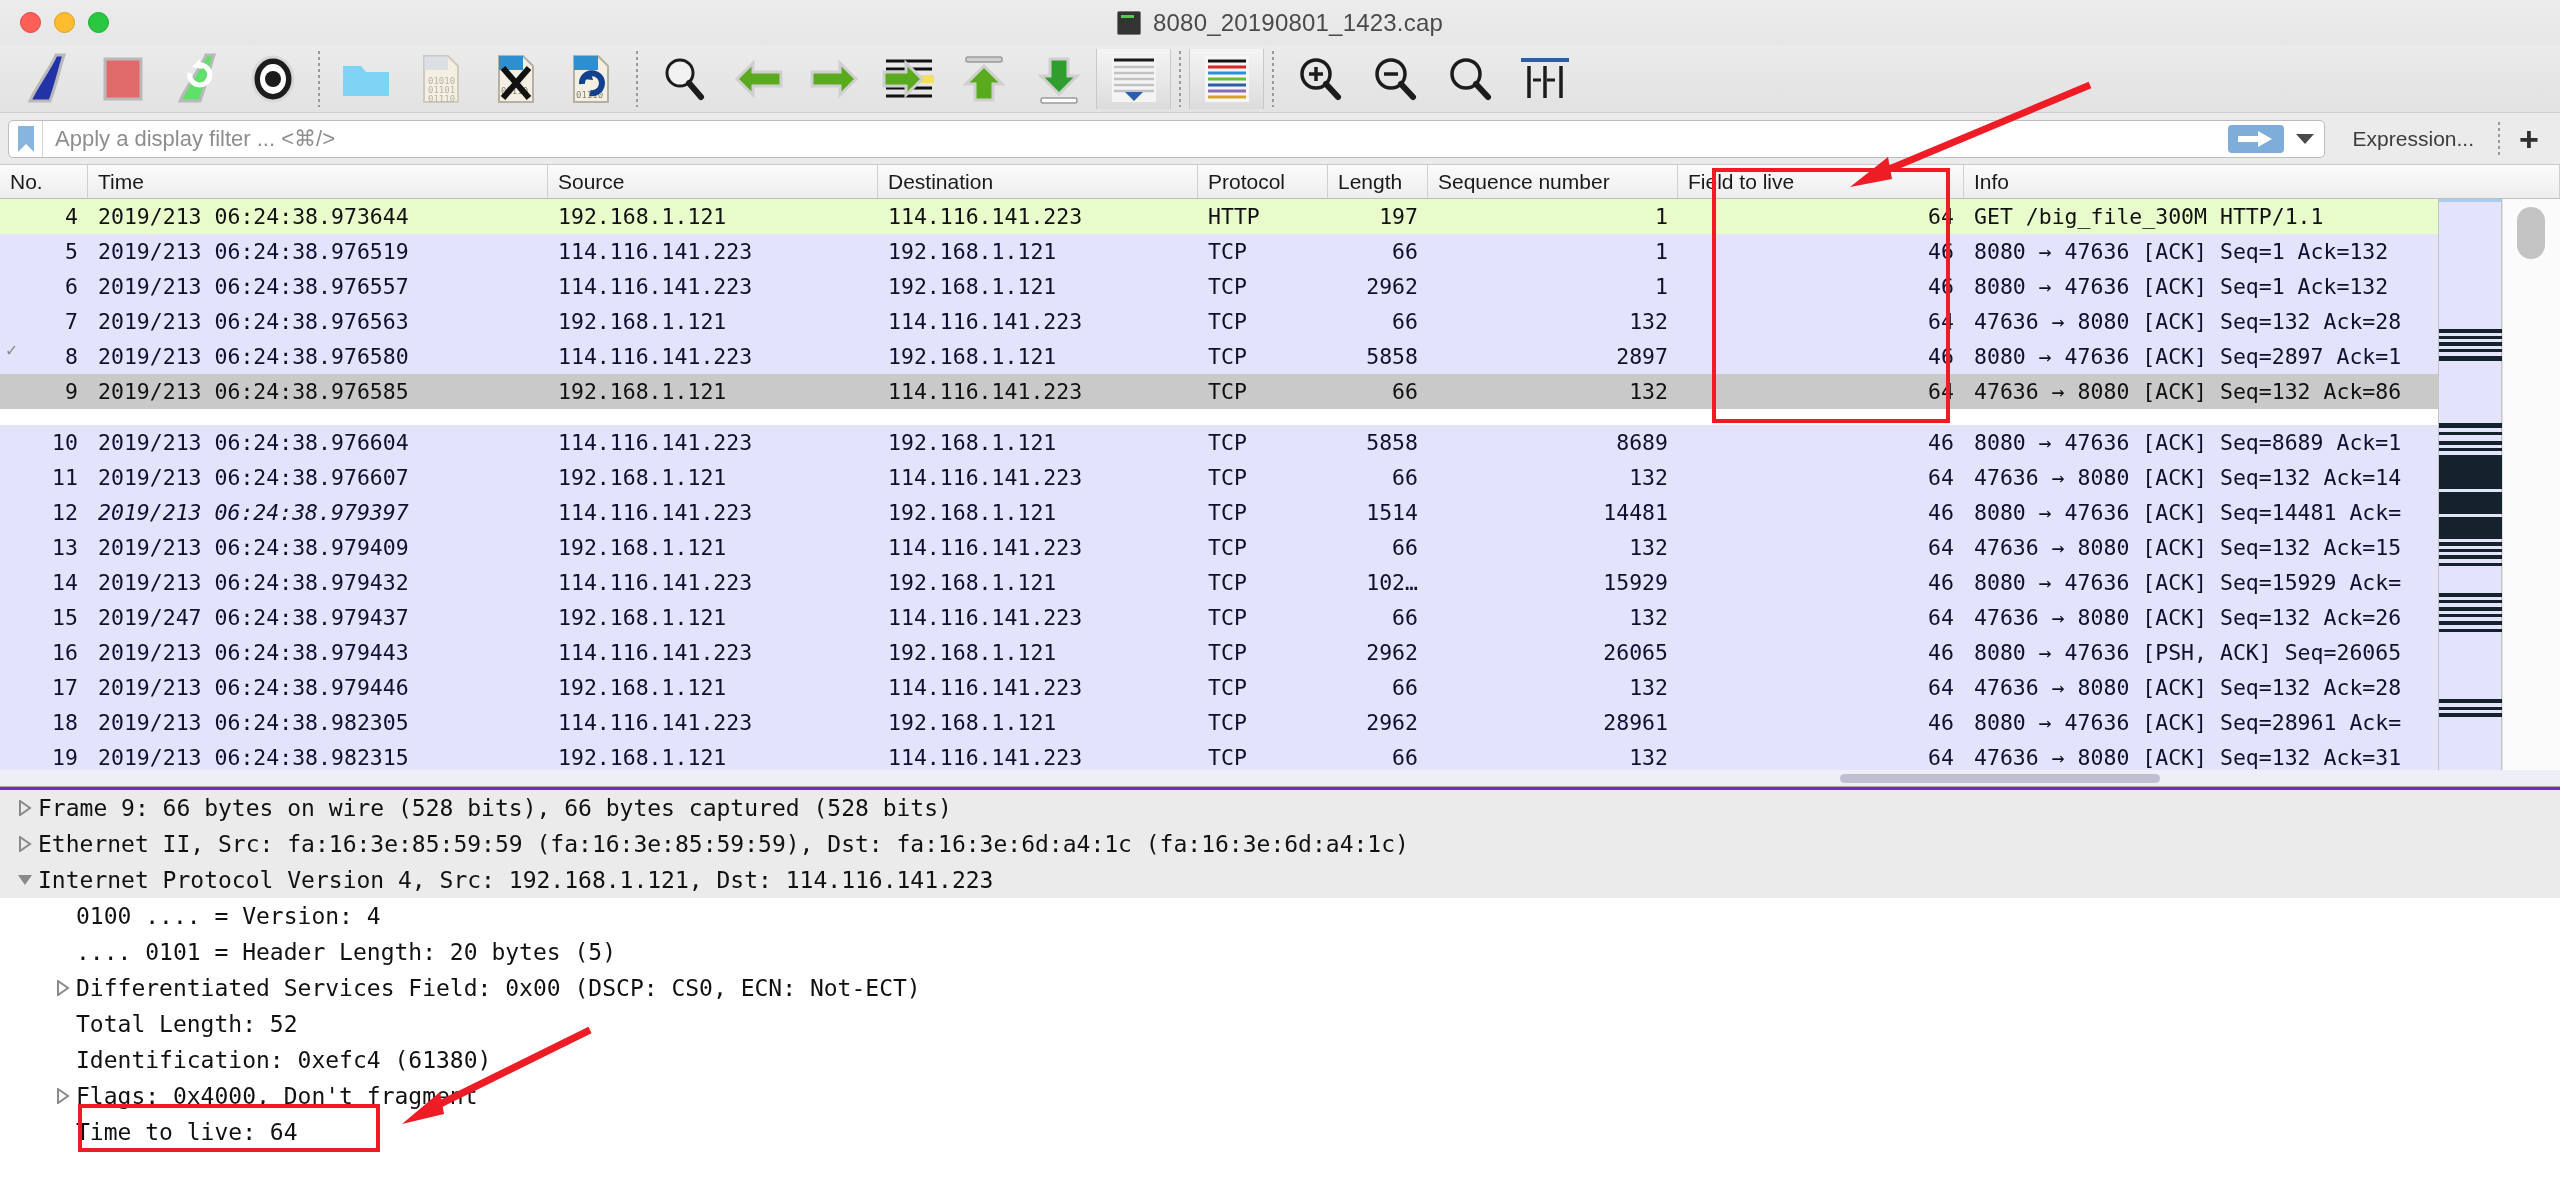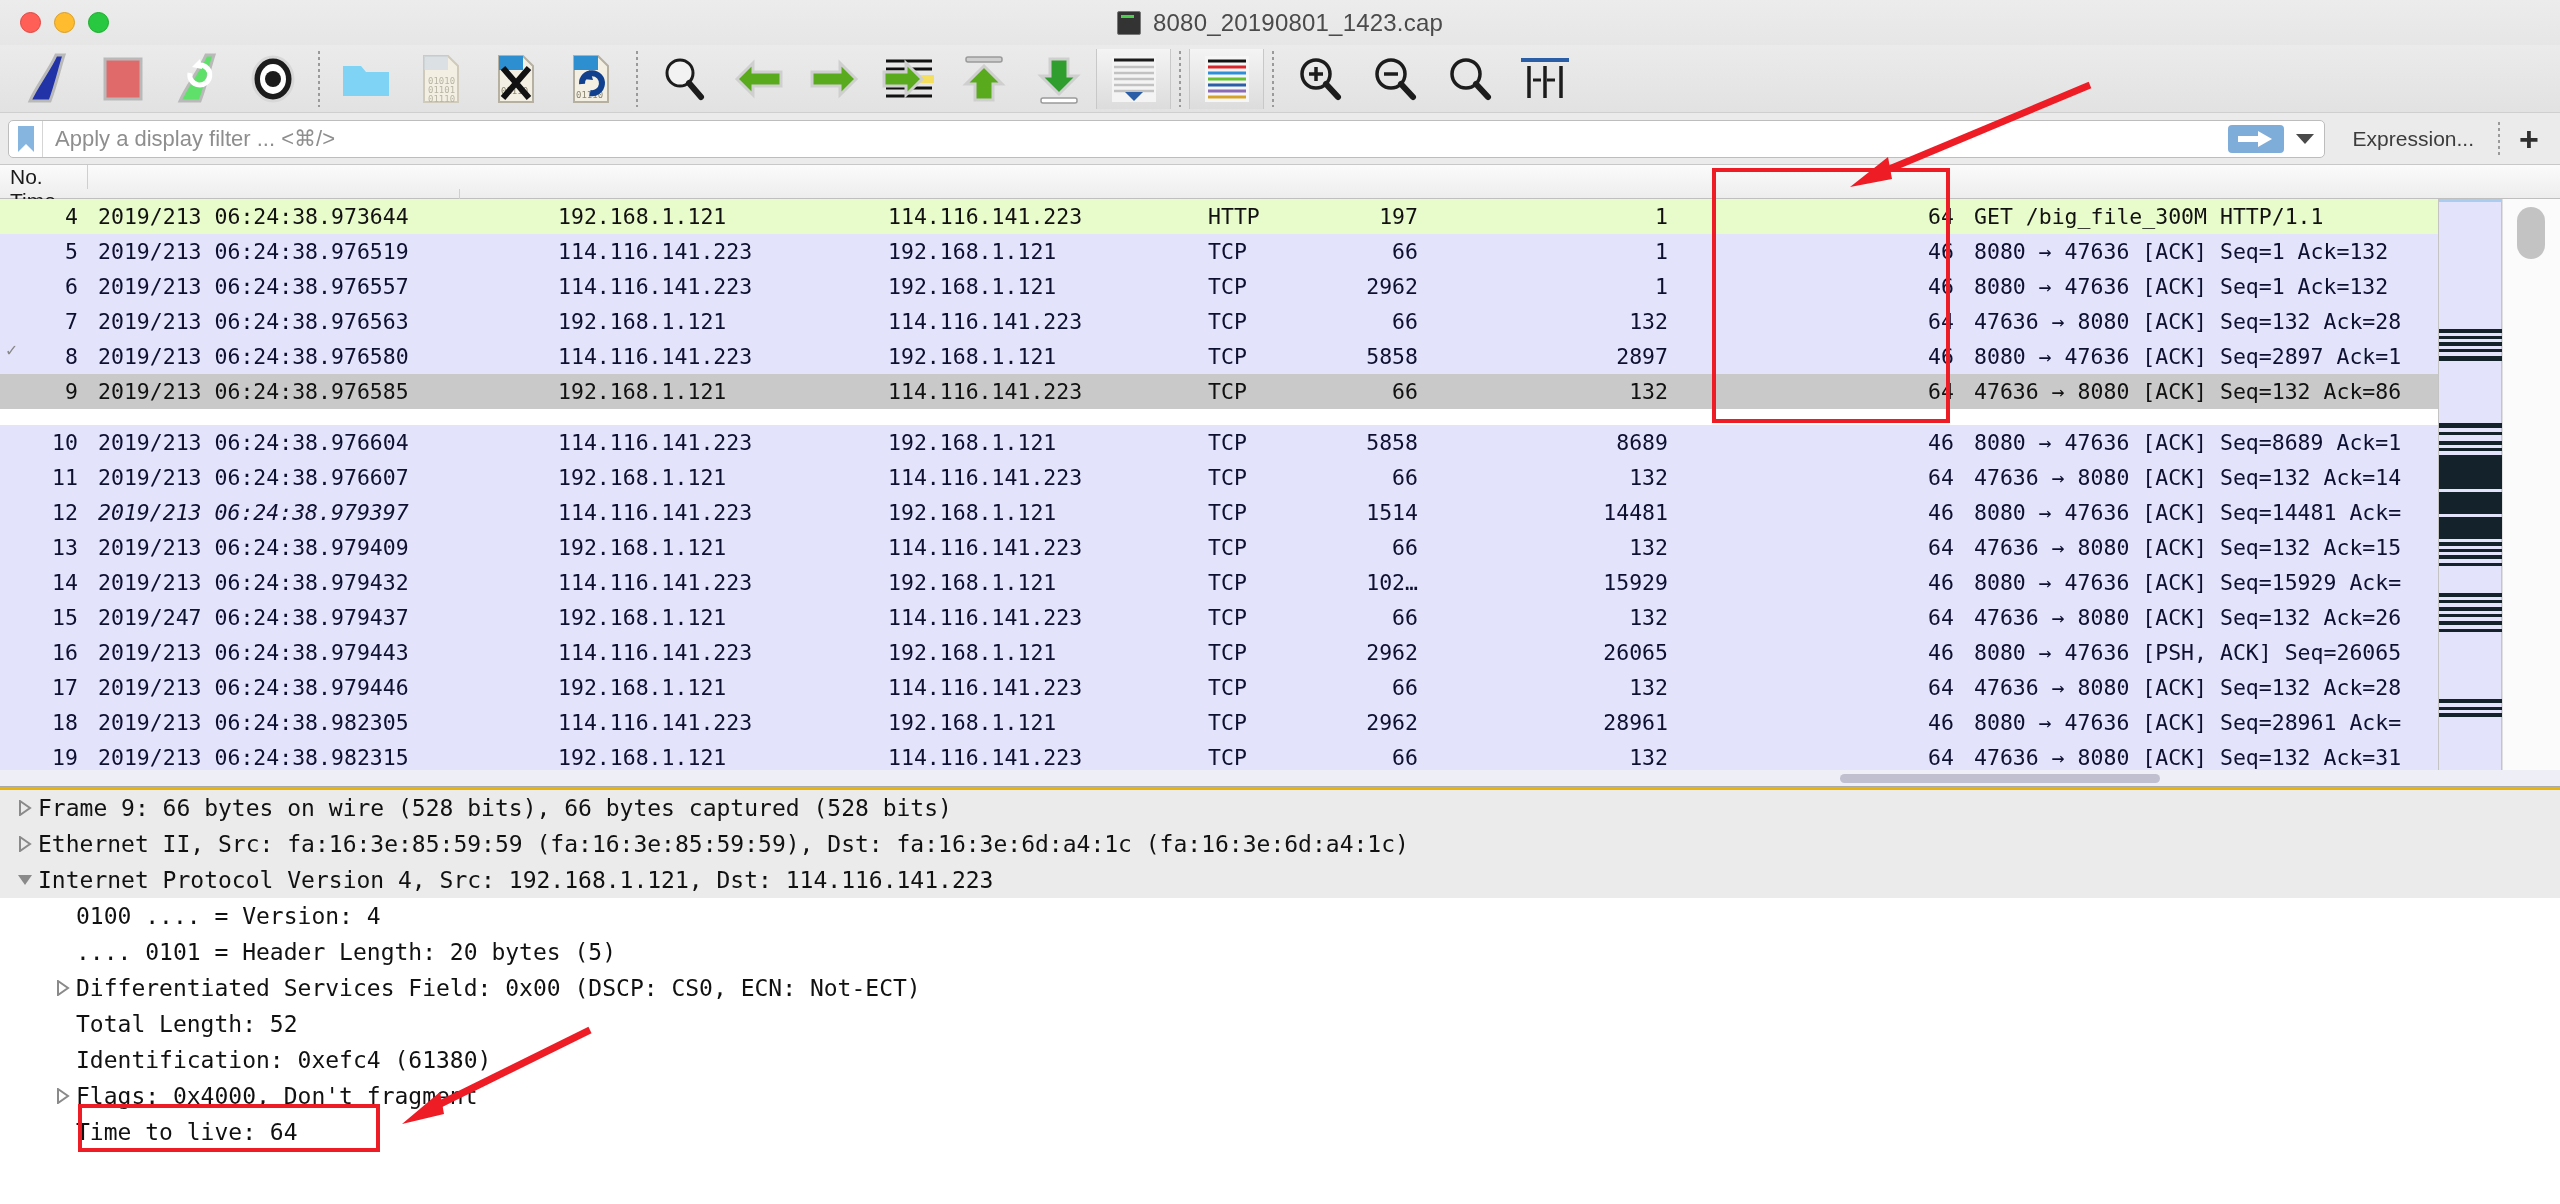--- a/index.html
+++ b/index.html
@@ -89,21 +89,21 @@
 
   
   .packetlist {
     position: absolute; left: 0; top: 165px; width: 2560px; height: 622px;
     background: #fff; border-bottom: 1px solid #a8a8a8; overflow: hidden;
   }
   .collist-header {
     display: flex; height: 34px; align-items: stretch;
     background: linear-gradient(to bottom, #fbfbfb, #ededed);
     border-bottom: 1px solid #bfbfbf;
-    font-size: 21px; color: #1a1a1a; flex-direction: column;
+    font-size: 21px; color: #1a1a1a;
   }
   .collist-header .ch {
     display: flex; align-items: center; padding-left: 10px;
     border-right: 1px solid #cfcfcf; white-space: nowrap; overflow: hidden;
   }
   .rows { font-family: "DejaVu Sans Mono", monospace; font-size: 21.5px; }
   .prow { display: flex; height: 35px; align-items: stretch; }
   .prow .cell { display: flex; align-items: center; padding: 0 10px; white-space: nowrap; overflow: hidden; }
   .prow .cell.rt { justify-content: flex-end; }
   .row-http { background: #e8fbcb; color: #111; }
@@ -128,21 +128,21 @@
   .hscroll {
     position: absolute; left: 0; bottom: 0; width: 2560px; height: 16px;
     background: #eeeef6;
   }
   .hscroll-thumb { position: absolute; right: 400px; bottom: 3px; width: 320px; height: 9px;
     background: #bfbfcf; border-radius: 5px; }
 
   
   .detailpane {
     position: absolute; left: 0; top: 787px; width: 2560px; height: 360px;
-    background: #ffffff; border-top: 3px solid #eab308;
+    background: #ffffff; border-top: 3px solid #6d28d9;
     font-family: "DejaVu Sans Mono", monospace; font-size: 23px; color: #111;
     overflow: hidden;
   }
   .drow { display: flex; align-items: center; height: 36px; padding-left: 12px; }
   .drow.hl { background: #ebebeb; }
   .dtri { width: 26px; flex: 0 0 auto; display: flex; align-items: center; justify-content: center; }
   .dtext { white-space: nowrap; }
   .indent1 { padding-left: 50px; }
   .indent2 { padding-left: 50px; }
 

